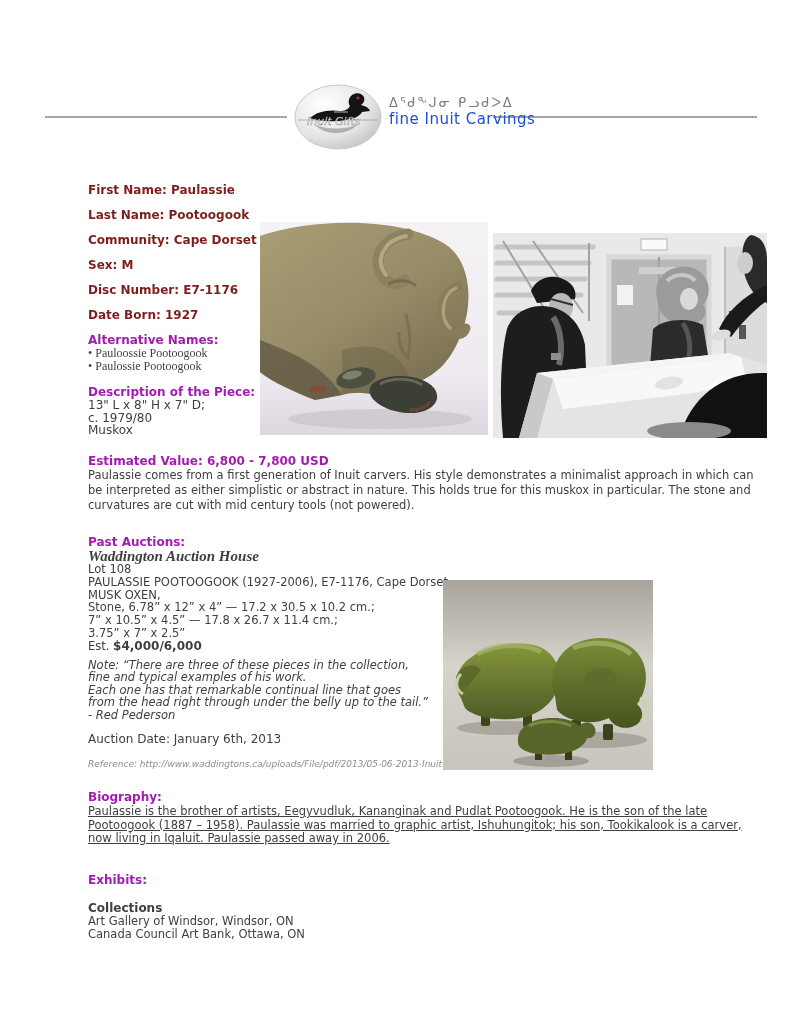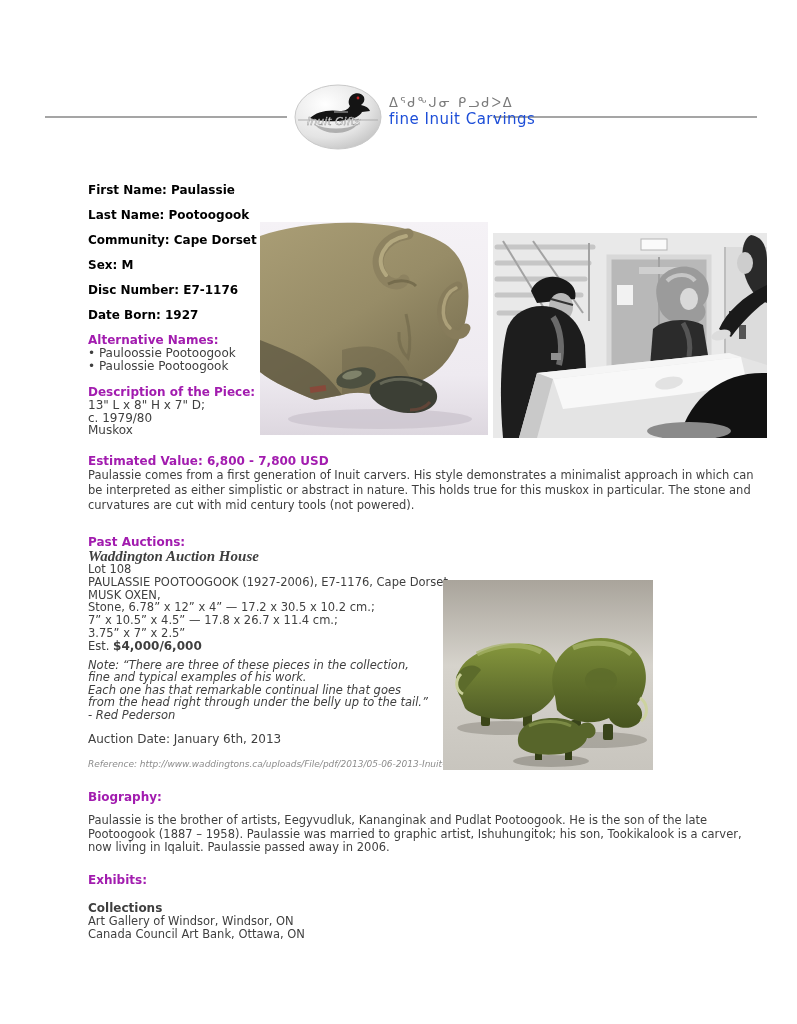--- a/index.html
+++ b/index.html
@@ -9,24 +9,24 @@
   .rule{height:2px;background:#a5a5a5;}
   .nowrap{white-space:nowrap;}
 
   
   .logo-caption{line-height:1;}
   .syllabics{font-size:13px;color:#7a7a7a;letter-spacing:2px;}
   .tagline{font-size:15px;color:#1d4ed8;margin-top:3px;letter-spacing:0.5px;}
 
   
   .profile-col{width:200px;}
-  .profile-col .field{font-size:12px;line-height:13px;margin-bottom:12px;font-weight:bold;color:#000000;white-space:nowrap;}
+  .profile-col .field{font-size:12px;line-height:13px;margin-bottom:12px;font-weight:bold;color:#7f1d1d;white-space:nowrap;}
   .block-label{font-size:12px;line-height:13px;font-weight:bold;color:#a21caf;white-space:nowrap;}
   .alt-block{margin-top:6px;}
-  .alt-block .bullet{font-size:12px;line-height:13px;white-space:nowrap;}
+  .alt-block .bullet{font-size:12px;line-height:13px;white-space:nowrap;font-family:Liberation Serif, serif;}
   .alt-block .bullet::before{content:"• ";}
   .desc-block{margin-top:13px;}
   .desc-block .line{font-size:12px;line-height:12.5px;white-space:nowrap;}
 
   
   .estimated{width:705px;}
   .estimated .para .line{font-size:11.5px;line-height:15px;white-space:nowrap;}
 
   
   .past{width:400px;}
@@ -34,21 +34,21 @@
   .pa-details .line{font-size:11.5px;line-height:12.8px;white-space:nowrap;}
   .pa-est{font-size:11.5px;line-height:13px;}
   .pa-est b{font-size:12px;}
   .pa-note{margin-top:6px;font-style:italic;}
   .pa-note .line{font-size:11.5px;line-height:12.5px;white-space:nowrap;}
   .pa-date{margin-top:12px;font-size:12px;line-height:13px;}
   .pa-ref{margin-top:13px;font-size:9px;font-style:italic;color:#8c8c8c;white-space:nowrap;}
 
   
   .bio{width:705px;}
-  .bio .para{margin-top:10px;}
+  .bio .para{margin-top:1px;text-decoration:underline;}
   .bio .para .line{font-size:11.5px;line-height:13.5px;white-space:nowrap;}
   .exhibits .collections{font-weight:bold;font-size:12px;line-height:13px;margin-top:15px;color:#3f3f3f;}
   .exhibits .items .line{font-size:11.5px;line-height:12.5px;white-space:nowrap;}
 
   .photo{display:block;}
 </style>
 </head>
 <body>
 
 <div class="page">

